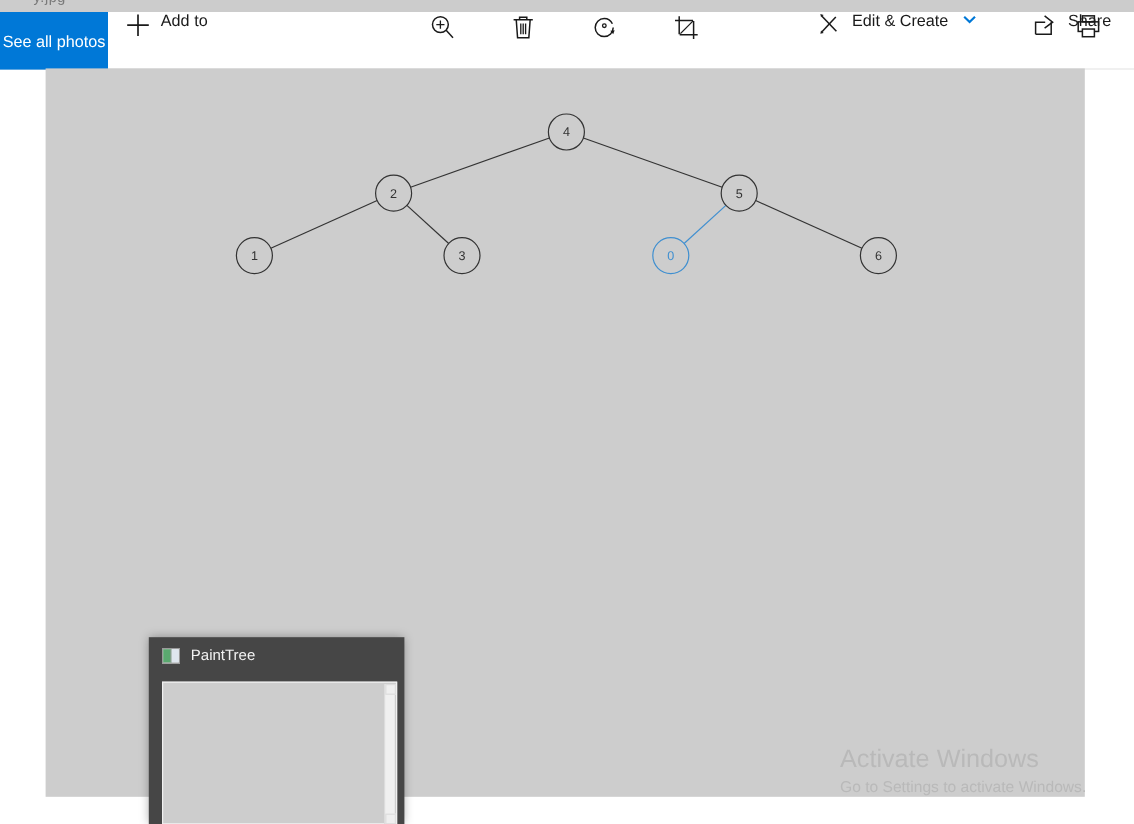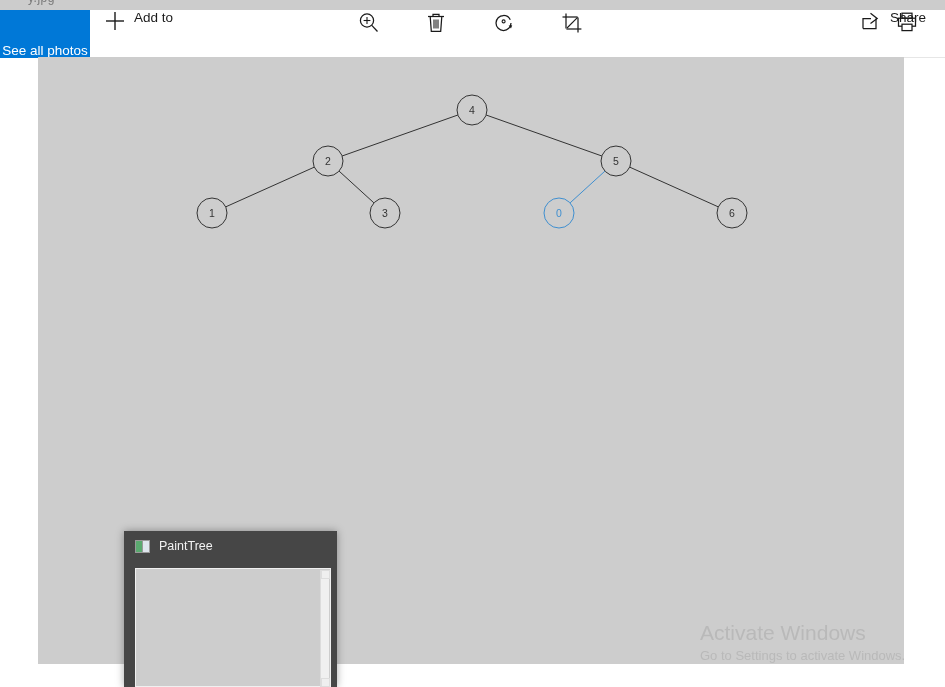--- a/index.html
+++ b/index.html
@@ -30,21 +30,21 @@
 
   
   .toolbar {
     position: absolute; left: 0; top: 10px; width: 945px; height: 48px;
     background: #ffffff;
     border-bottom: 1px solid #e6e6e6;
   }
   .seeall {
     position: absolute; left: 0; top: 0; width: 90px; height: 48px;
     background: #0078d7; color: #ffffff;
-    display: flex; align-items: flex-end; justify-content: center;
+    display: flex; align-items: center; justify-content: center;
     font-size: 13.5px;
     white-space: nowrap;
     cursor: pointer;
   }
   .tb-item {
     position: absolute; top: 0; height: 48px;
     display: flex; align-items: flex-start; gap: 8px;
     color: #1a1a1a; font-size: 13.5px;
     cursor: pointer;
     white-space: nowrap;
@@ -191,20 +191,36 @@
         <svg width="26" height="26" viewBox="0 0 26 26">
           <line x1="7" y1="3.5" x2="7" y2="18.6" stroke="#1a1a1a" stroke-width="1.25"></line>
           <line x1="3.5" y1="7" x2="18.6" y2="7" stroke="#1a1a1a" stroke-width="1.25"></line>
           <line x1="19" y1="7.4" x2="19" y2="22.4" stroke="#1a1a1a" stroke-width="1.25"></line>
           <line x1="7.4" y1="19" x2="22.4" y2="19" stroke="#1a1a1a" stroke-width="1.25"></line>
           <line x1="18.6" y1="7.4" x2="8" y2="18" stroke="#1a1a1a" stroke-width="1.1"></line>
         </svg>
       </span>
     </div>
 
+    <div class="tb-item editb">
+      <span class="ic">
+        <svg width="20" height="20" viewBox="0 0 20 20">
+          <path d="M3 16.5 L14.5 4.2" stroke="#1a1a1a" stroke-width="1.3" fill="none"></path>
+          <path d="M3 3.5 L15 16" stroke="#1a1a1a" stroke-width="1.3" fill="none"></path>
+          <path d="M2.2 15.4 L4.4 17.4 L1.6 18.2 Z" fill="#1a1a1a"></path>
+          <path d="M2.2 4.4 L4.4 2.4 L1.6 1.7 Z" fill="#1a1a1a"></path>
+        </svg>
+      </span>
+      <span>Edit &amp; Create</span>
+      <span class="ic chev">
+        <svg width="12" height="12" viewBox="0 0 12 12">
+          <path d="M1.5 4 L6 8.4 L10.5 4" fill="none" stroke="#0078d7" stroke-width="1.8"></path>
+        </svg>
+      </span>
+    </div>
 
     <div class="tb-item shareb">
       <span class="ic">
         <svg width="22" height="22" viewBox="0 0 22 22">
           <path d="M3 18.5 L3 8.5 L11 8.5" fill="none" stroke="#1a1a1a" stroke-width="1.25"></path>
           <path d="M3 18.5 L16 18.5 L16 8.5" fill="none" stroke="#1a1a1a" stroke-width="1.25"></path>
           <path d="M10.5 3.2 L17.2 8.5 L10.5 13.5" fill="none" stroke="#1a1a1a" stroke-width="1.25"></path>
         </svg>
       </span>
       <span>Share</span>

